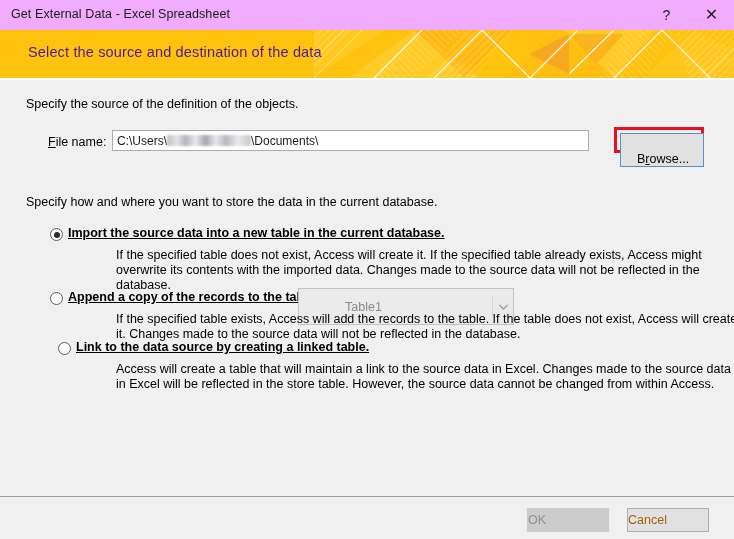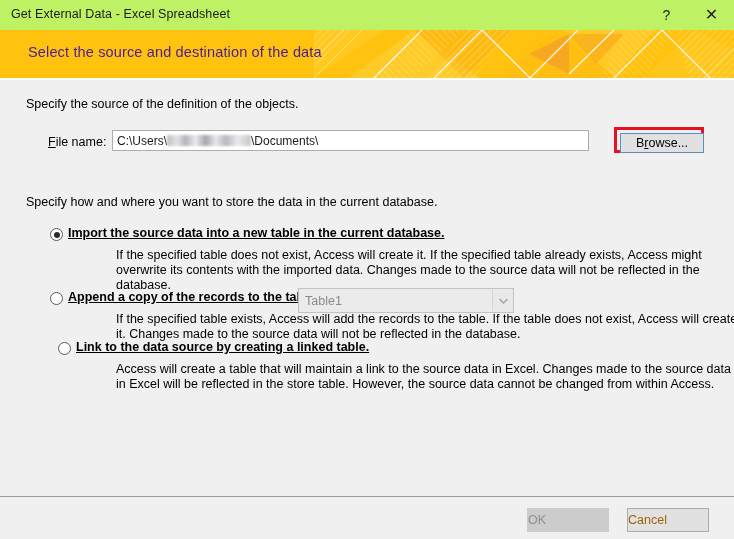--- a/index.html
+++ b/index.html
@@ -26,21 +26,21 @@
     box-sizing: border-box;
     overflow: hidden;
   }
 
   
   .titlebar {
     position: absolute;
     left: 0; top: 0;
     width: 734px;
     height: 30px;
-    background: #bef264;
+    background: #f0abfc;
     box-sizing: border-box;
   }
   .titlebar-text {
     position: absolute;
     left: 11px;
     top: 7px;
     font-size: 12.5px;
     color: #1a1a1a;
     white-space: nowrap;
     letter-spacing: 0.1px;
@@ -194,21 +194,21 @@
     top: 3px;
     width: 84px;
     height: 20px;
     background: #e1e1e1;
     border: 1px solid #5b8ec4;
     box-sizing: border-box;
     font-family: "Liberation Sans", sans-serif;
     font-size: 12.5px;
     color: #000000;
     cursor: default;
-    padding: 0;
+    padding: 16px;
     line-height: 18px;
   }
 
   
   .opt {
     position: absolute;
     left: 0;
     width: 734px;
   }
   .opt-row {
@@ -260,27 +260,28 @@
     margin-left: 48px;
   }
   .accel { text-decoration: underline; }
 
   
   .combo {
     position: absolute;
     left: 298px;
     top: -2px;
     width: 216px;
-    height: 25px;
+    height: 37px;
     border: 1px solid #c2c2c2;
     background: #ebebeb;
     box-sizing: border-box;
     display: flex;
     align-items: center;
     cursor: default;
+    padding-left: 40px;
   }
   .combo-value {
     flex: 1;
     padding-left: 6px;
     font-size: 12.5px;
     color: #8a8a8a;
     white-space: nowrap;
     overflow: hidden;
   }
   .combo-arrow {

